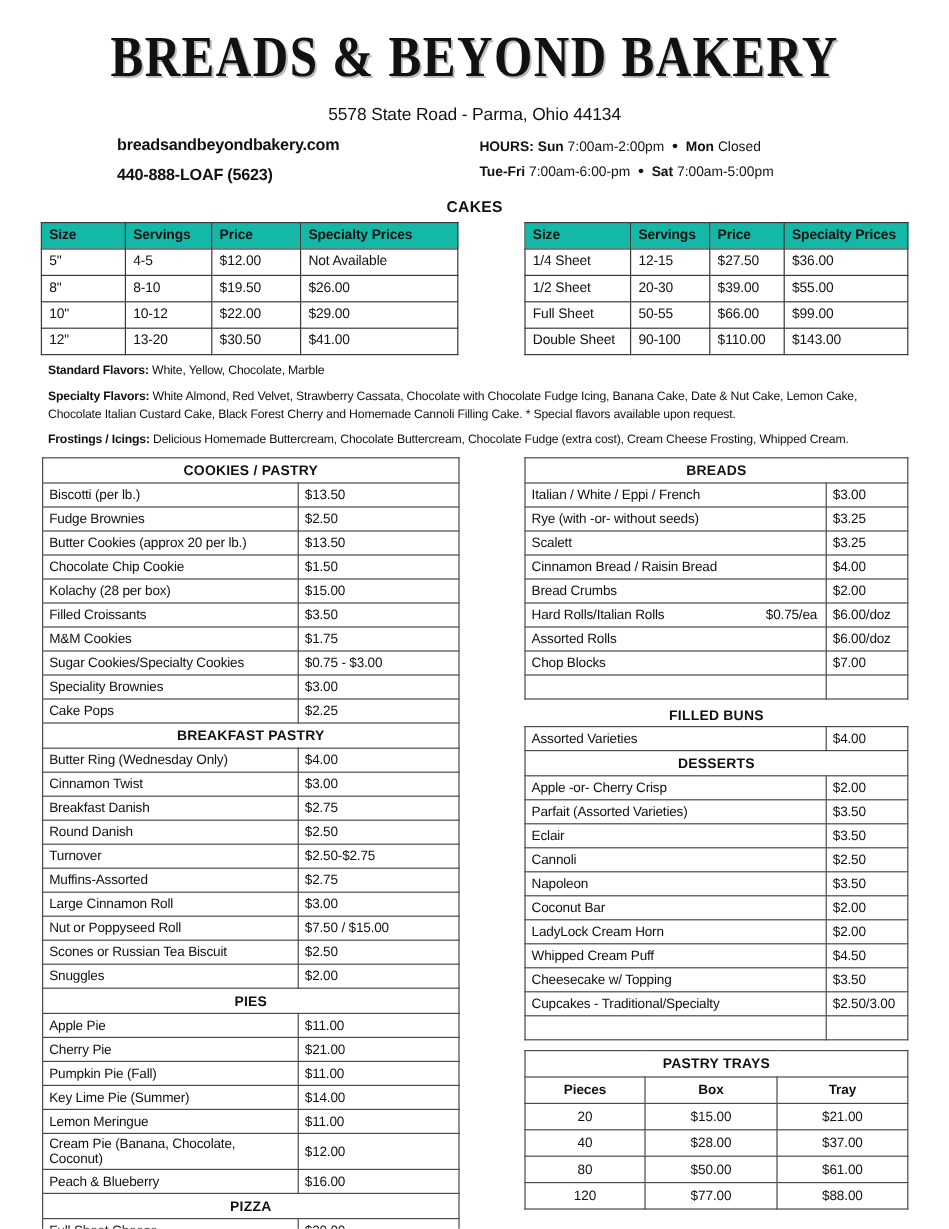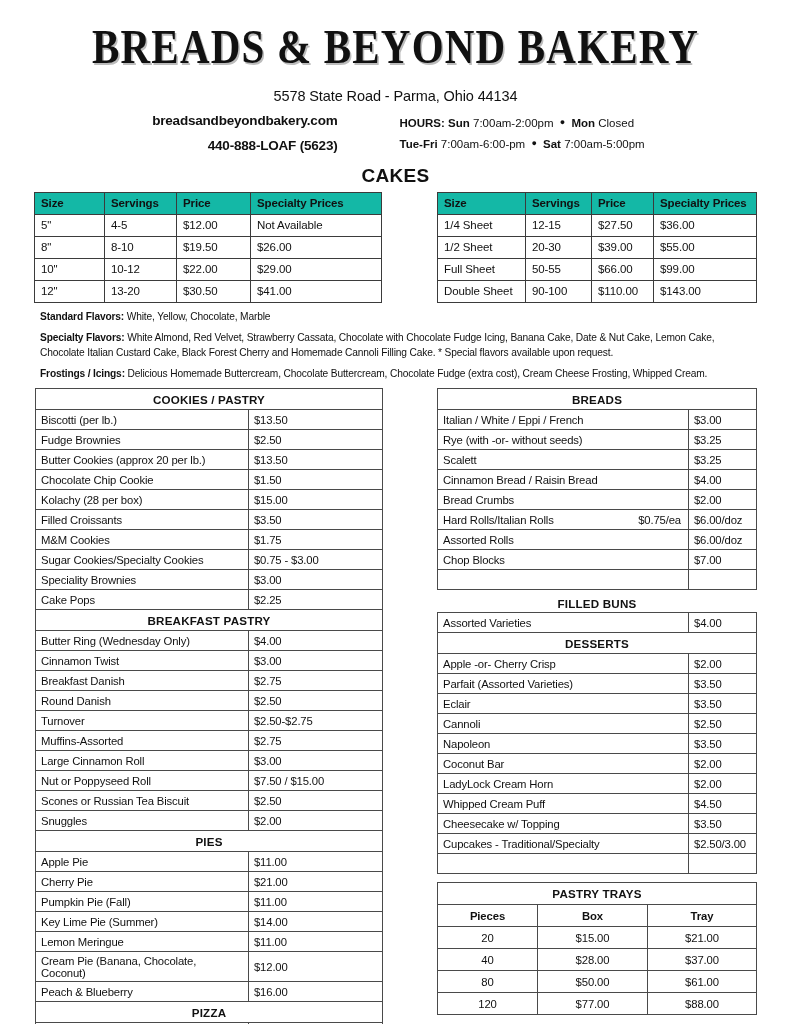--- a/index.html
+++ b/index.html
@@ -36,29 +36,29 @@
     margin-top:14px;
     letter-spacing:-0.1px;
   }
   .contact{
     display:flex;
     justify-content:center;
     align-items:flex-start;
     margin-top:9px;
     gap:62px;
   }
-  .contact-left{width:240px;text-align:right;padding-left:6px;}
+  .contact-left{width:240px;text-align:left;padding-left:6px;}
   .web{font-weight:bold;font-size:13.5px;letter-spacing:-0.2px;}
   .phone{font-weight:bold;font-size:13.5px;margin-top:10px;letter-spacing:-0.2px;}
   .contact-right{width:300px;text-align:left;font-size:11.5px;line-height:1.85;}
   .contact-right b{font-weight:bold;}
   .dot{font-size:9px;vertical-align:2px;padding:0 3px;}
 
   .cakes-title{
-    text-align:center;font-weight:bold;font-size:19px;
+    text-align:center;font-weight:bold;font-size:13px;
     margin-top:9px;letter-spacing:0.3px;
   }
 
   
   .cakes-row{
     display:flex;
     justify-content:space-between;
     margin:5px 34px 0 34px;
   }
   table.tbl{border-collapse:collapse;table-layout:fixed;}

